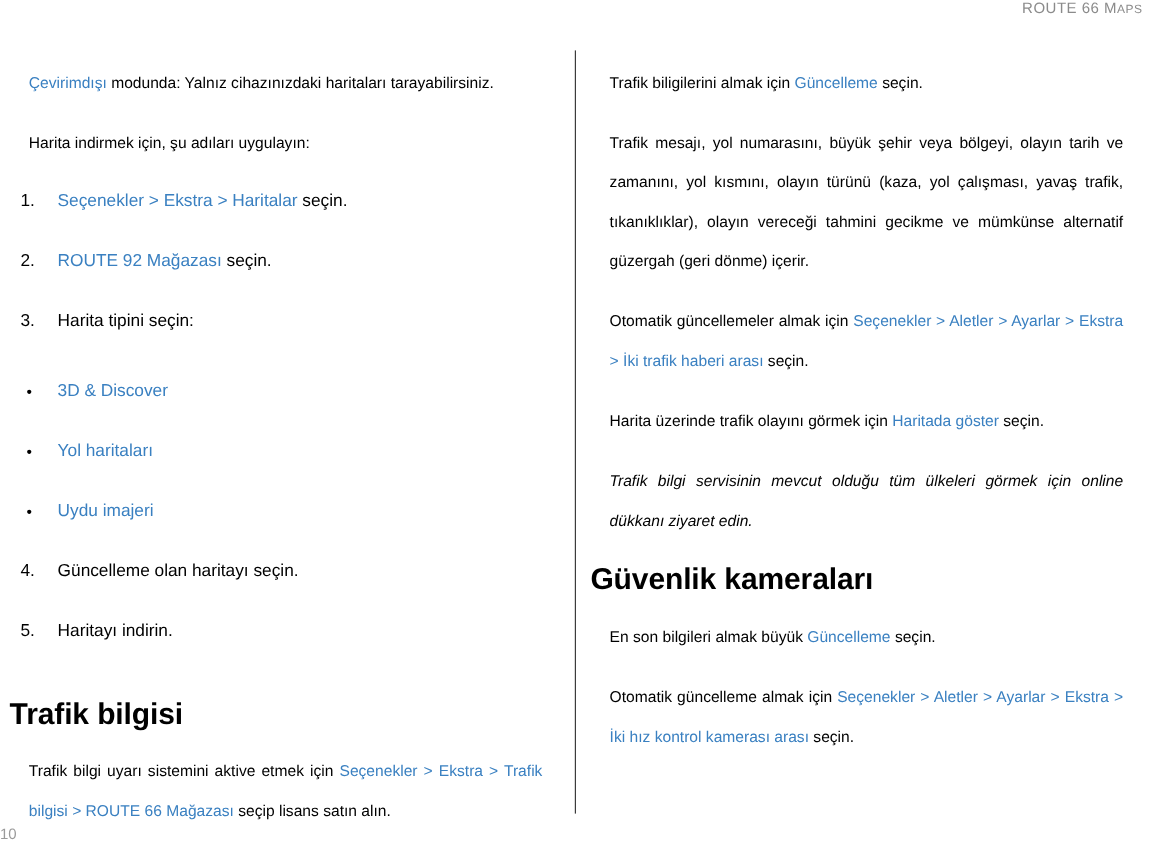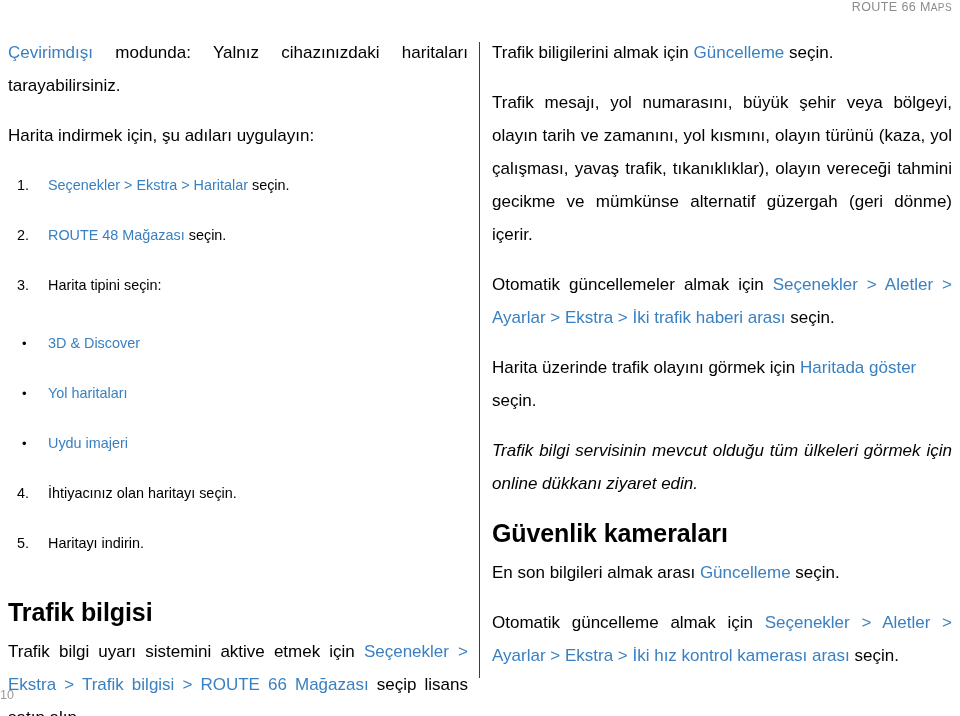--- a/index.html
+++ b/index.html
@@ -58,22 +58,22 @@
     position: absolute;
     left: 479px;
     top: 6px;
     width: 1px;
     height: 636px;
     background: #3c3c3c;
   }
 
   
   p, .para {
-    margin: 0;
-    font-size: 17px;
+    margin: 16px;
+    font-size: 13px;
     line-height: 33px;
     color: #000;
   }
   .para        { margin-bottom: 17px; }
   .para.just   { text-align: justify; text-justify: inter-word; }
   .para.italic { font-style: italic; }
 
   a, .lnk {
     color: #3a80c1;
     text-decoration: none;
@@ -150,21 +150,21 @@
 
       <div class="num-list">
 
         <div class="li">
           <span class="marker">1.</span>
           <span class="lnk">Seçenekler &gt; Ekstra &gt; Haritalar</span><span> seçin.</span>
         </div>
 
         <div class="li">
           <span class="marker">2.</span>
-          <span class="lnk">ROUTE 48 Mağazası</span><span> seçin.</span>
+          <span class="lnk">ROUTE 92 Mağazası</span><span> seçin.</span>
         </div>
 
         <div class="li">
           <span class="marker">3.</span>
           <span>Harita tipini seçin:</span>
         </div>
 
       </div>
 
       <div class="spacer-8"></div>
@@ -185,21 +185,21 @@
           <span class="marker">•</span>
           <span class="lnk">Uydu imajeri</span>
         </div>
 
       </div>
 
       <div class="num-list">
 
         <div class="li">
           <span class="marker">4.</span>
-          <span>İhtiyacınız olan haritayı seçin.</span>
+          <span>Güncelleme olan haritayı seçin.</span>
         </div>
 
         <div class="li">
           <span class="marker">5.</span>
           <span>Haritayı indirin.</span>
         </div>
 
       </div>
 
       <div class="spacer-20"></div>
@@ -218,21 +218,21 @@
 
       <div class="para just"><span>Otomatik güncellemeler almak için </span><span class="lnk">Seçenekler &gt; Aletler &gt; Ayarlar &gt; Ekstra &gt; İki trafik haberi arası</span><span> seçin.</span></div>
 
       <div class="para"><span>Harita üzerinde trafik olayını görmek için </span><span class="lnk">Haritada göster</span><span> seçin.</span></div>
 
       <div class="para just italic">Trafik bilgi servisinin mevcut olduğu tüm ülkeleri görmek için online dükkanı ziyaret edin.</div>
 
       <h2 class="heading gap-top">Güvenlik kameraları</h2>
 
 
-      <div class="para"><span>En son bilgileri almak arası </span><span class="lnk">Güncelleme</span><span> seçin.</span></div>
+      <div class="para"><span>En son bilgileri almak büyük </span><span class="lnk">Güncelleme</span><span> seçin.</span></div>
 
       <div class="para just"><span>Otomatik güncelleme almak için </span><span class="lnk">Seçenekler &gt; Aletler &gt; Ayarlar &gt; Ekstra &gt; İki hız kontrol kamerası arası</span><span> seçin.</span></div>
 
     </div>
 
   </div>
 
   <div class="page-number">10</div>
 
 </div>

